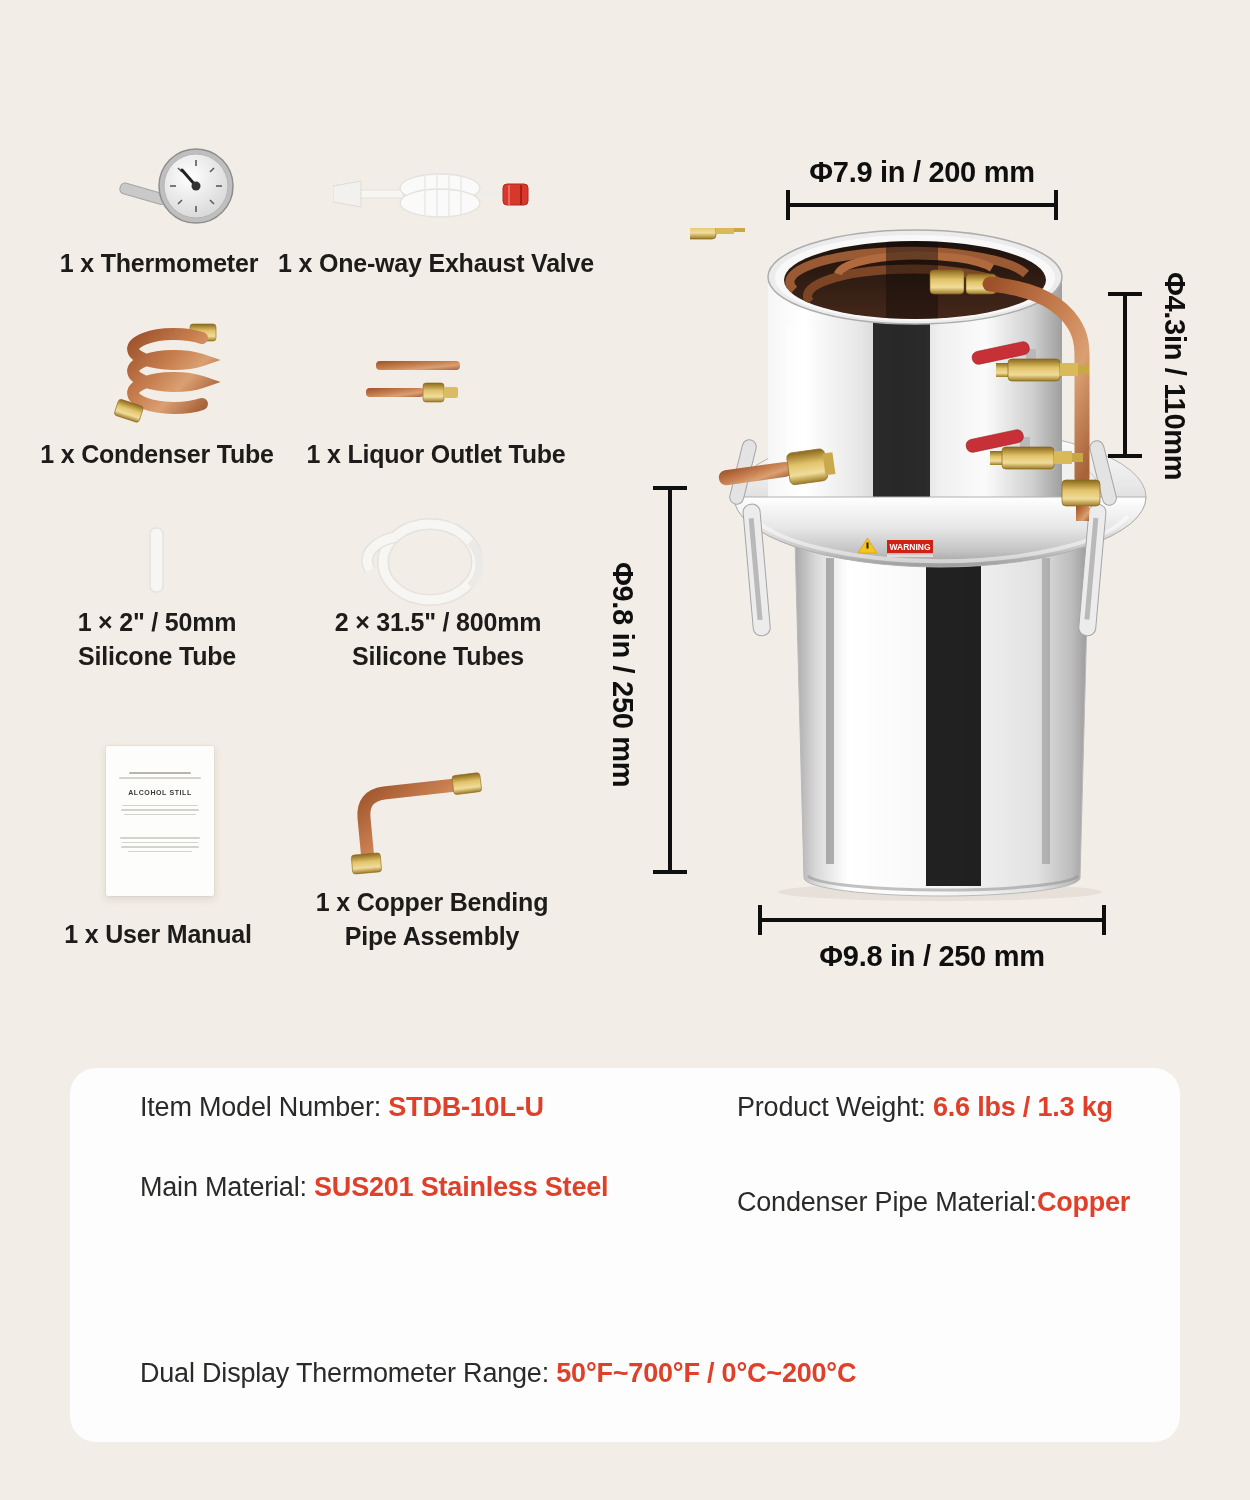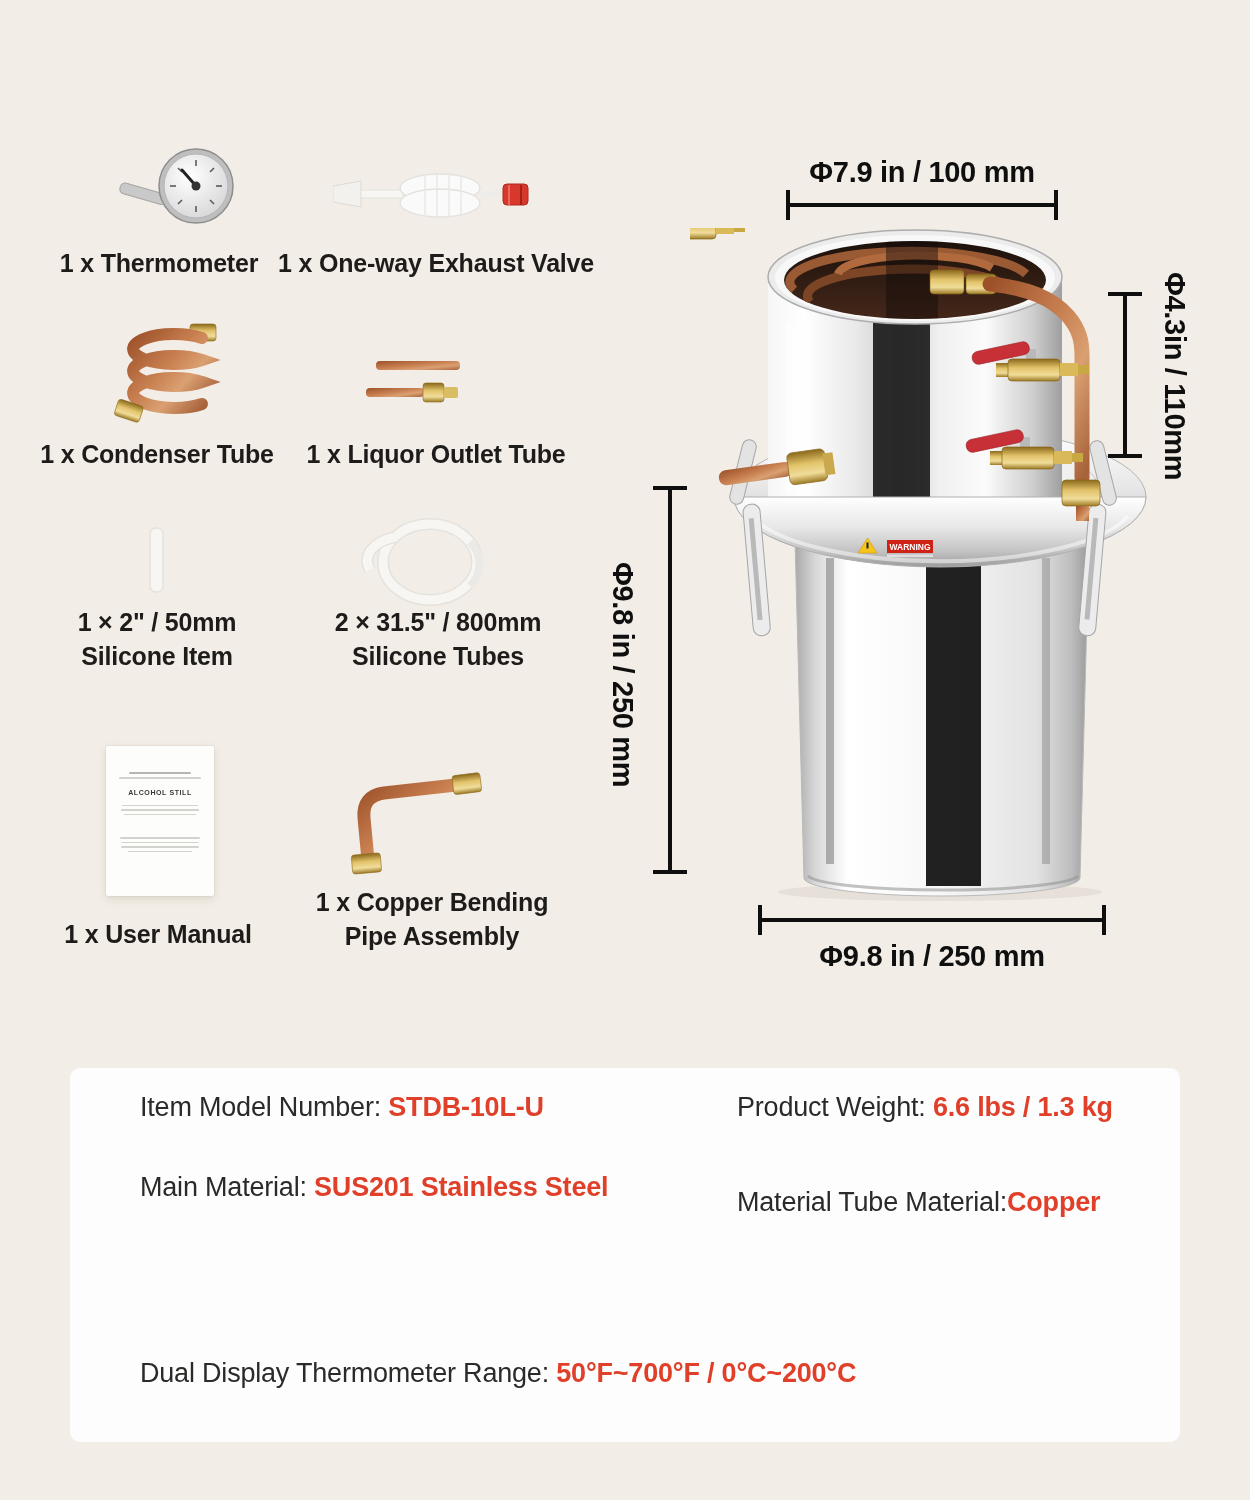--- a/index.html
+++ b/index.html
@@ -46,21 +46,21 @@
   }
   .manual .ln{background:#b9b6b1; height:2px; border-radius:1px;}
   .manual .doc-title{
     font-size:7px; font-weight:700; letter-spacing:.6px; color:#3b3a38;
     margin:10px 0 6px 0; white-space:nowrap;
   }
   .manual .pl{background:#d4d2cd; height:1.5px; border-radius:1px; margin-top:3px;}
   
   .spec-panel{
     position:absolute; left:70px; top:1068px; width:1110px; height:374px;
-    background:#fdfdfd; border-radius:10px;
+    background:#fdfdfd; border-radius:26px;
   }
   .spec-row{
     position:absolute; font-size:27px; color:#2b2a28; white-space:nowrap;
     letter-spacing:-0.2px;
   }
   .spec-value{color:#e0402a; font-weight:700;}
 </style>
 </head>
 <body>
 
@@ -202,21 +202,21 @@
       <rect x="115" y="4" width="28" height="19" rx="3" fill="url(#gBrass)" stroke="#8a691c" stroke-width=".6"></rect>
     </g>
   </svg>
 
   <div class="comp-label" style="left:159px;top:246px">1 x Thermometer</div>
   <div class="comp-label" style="left:436px;top:246px">1 x One-way Exhaust Valve</div>
   <div class="comp-label" style="left:157px;top:437px">1 x Condenser Tube</div>
   <div class="comp-label" style="left:436px;top:437px">1 x Liquor Outlet Tube</div>
   <div class="comp-label" style="left:157px;top:605px">
     <div>1 × 2" / 50mm</div>
-    <div>Silicone Item</div>
+    <div>Silicone Tube</div>
   </div>
   <div class="comp-label" style="left:438px;top:605px">
     <div>2 × 31.5" / 800mm</div>
     <div>Silicone Tubes</div>
   </div>
   <div class="comp-label" style="left:158px;top:917px">1 x User Manual</div>
   <div class="comp-label" style="left:432px;top:885px">
     <div>1 x Copper Bending</div>
     <div>Pipe Assembly</div>
   </div>
@@ -301,33 +301,33 @@
       </g>
       <rect x="-38" y="-7" width="12" height="14" fill="url(#gBrass)"></rect>
       <rect x="-26" y="-11" width="52" height="22" rx="4" fill="url(#gBrass)" stroke="#86651a" stroke-width=".7"></rect>
       <rect x="26" y="-7" width="18" height="13" fill="#d9b959"></rect>
       <rect x="44" y="-5" width="11" height="9" fill="#c8a843"></rect>
     </g>
     <use href="#valve" x="344" y="142"></use>
     <use href="#valve" x="338" y="230"></use>
   </svg>
 
-  <div class="dim dim-center" style="left:922px;top:156px">Φ7.9 in / 100 mm</div>
+  <div class="dim dim-center" style="left:922px;top:156px">Φ7.9 in / 200 mm</div>
   <div class="dim-line-h" style="left:786px;top:203px;width:272px"></div>
 
   <div class="dim-line-v" style="left:1123px;top:292px;height:166px"></div>
   <div class="dim vert-text" style="left:1158px;top:272px">Φ4.3in / 110mm</div>
 
   <div class="dim-line-v" style="left:668px;top:486px;height:388px"></div>
   <div class="dim vert-text" style="left:606px;top:562px">Φ9.8 in / 250 mm</div>
 
   <div class="dim-line-h" style="left:758px;top:918px;width:348px"></div>
   <div class="dim dim-center" style="left:932px;top:940px">Φ9.8 in / 250 mm</div>
 
   <div class="spec-panel">
     <div class="spec-row" style="left:70px;top:24px"><span>Item Model Number: </span><span class="spec-value">STDB-10L-U</span></div>
     <div class="spec-row" style="left:667px;top:24px"><span>Product Weight: </span><span class="spec-value">6.6 lbs / 1.3 kg</span></div>
     <div class="spec-row" style="left:70px;top:104px"><span>Main Material: </span><span class="spec-value">SUS201 Stainless Steel</span></div>
-    <div class="spec-row" style="left:667px;top:119px"><span>Material Tube Material:</span><span class="spec-value">Copper</span></div>
+    <div class="spec-row" style="left:667px;top:119px"><span>Condenser Pipe Material:</span><span class="spec-value">Copper</span></div>
     <div class="spec-row" style="left:70px;top:290px"><span>Dual Display Thermometer Range: </span><span class="spec-value">50°F~700°F / 0°C~200°C</span></div>
   </div>
 
 </div>
 
 </body></html>

